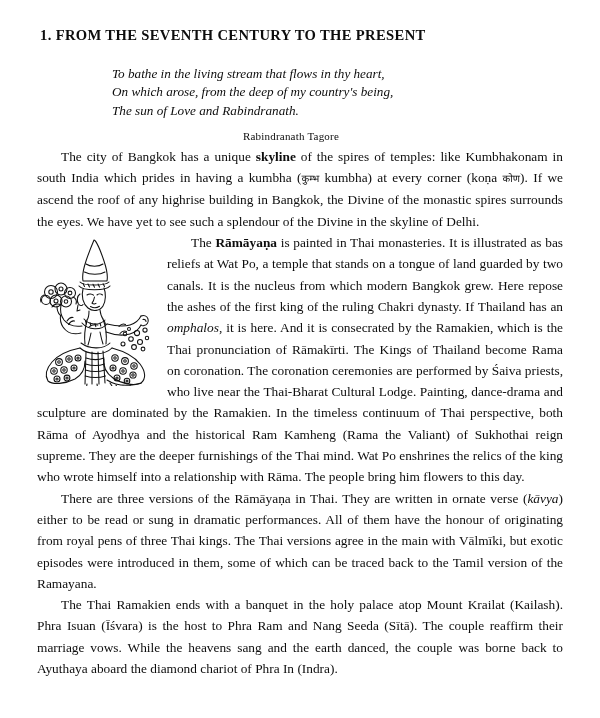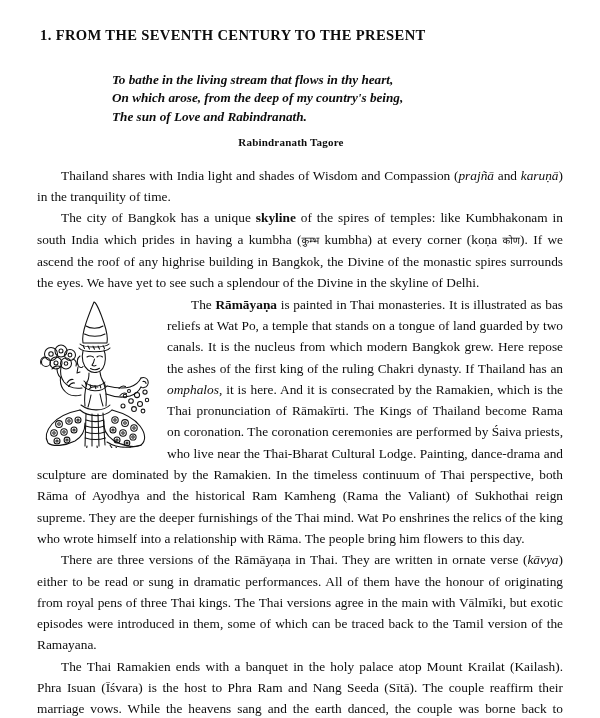--- a/index.html
+++ b/index.html
@@ -28,26 +28,25 @@
     letter-spacing: 0.35px;
     margin: 27px 0 0 0;
     padding: 0 40px;
     line-height: 1.2;
     font-variant: small-caps;
   }
   .chapter-title .num {
     font-variant: normal;
   }
   .epigraph {
-    margin: 26px 0 0 0;
+    margin: 20px 0 0 0;
     padding: 0 94px 0 112px;
     font-style: italic;
     font-size: 13.2px;
     line-height: 18.6px;
-    font-weight: bold;
   }
   .epigraph .line {
     white-space: nowrap;
   }
   .attribution {
     font-style: normal;
     text-align: center;
     font-size: 11px;
     margin-top: 7px;
     padding-right: 36px;
@@ -100,21 +99,20 @@
 
   <div class="epigraph">
     <div class="line">To bathe in the living stream that flows in thy heart,</div>
     <div class="line">On which arose, from the deep of my country's being,</div>
     <div class="line">The sun of Love and Rabindranath.</div>
     <div class="attribution">Rabindranath Tagore</div>
   </div>
 
   <div class="body-text">
 
-    <p class="first"><span>Thailand shares with India light and shades of Wisdom and Compassion (</span><i>prajñā</i><span> and </span><i>karuṇā</i><span>) in the tranquility of time.</span></p>
 
     <p><span>The city of Bangkok has a unique </span><b>skyline</b><span> of the spires of temples: like Kumbhakonam in south India which prides in having a kumbha (</span><span class="deva">कुम्भ</span><span> kumbha) at every corner (koṇa </span><span class="deva">कोण</span><span>). If we ascend the roof of any highrise building in Bangkok, the Divine of the monastic spires surrounds the eyes. We have yet to see such a splendour of the Divine in the skyline of Delhi.</span></p>
 
     <div class="illus">
       <svg viewBox="0 0 122 152" xmlns="http://www.w3.org/2000/svg" fill="none" stroke="#111" stroke-width="1.05" stroke-linecap="round" stroke-linejoin="round">
 
         <path d="M57 6 C57 6 52 18 49 27 C46 36 45 42 46 47 L70 47 C71 42 70 36 67 27 C64 18 59 6 57 6 Z"></path>
         <path d="M49 30 C53 33 62 33 66 30"></path>
         <path d="M47.5 38 C53 41 63 41 68 38"></path>
 

